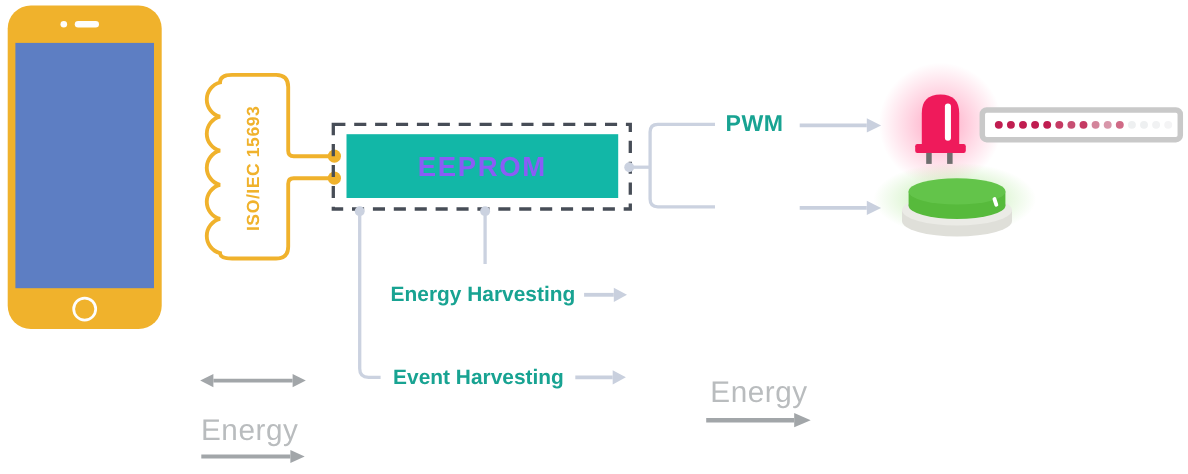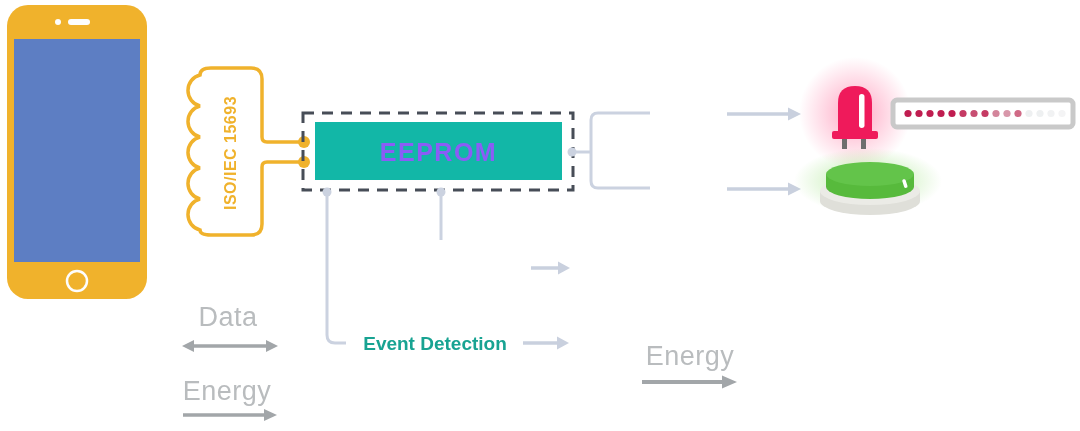--- a/index.html
+++ b/index.html
@@ -155,17 +155,18 @@
       <ellipse cx="870" cy="191" rx="50" ry="14" fill="#EBEBE6"></ellipse>
       <rect x="826" y="174" width="88" height="13" fill="#57BA3C"></rect>
       <ellipse cx="870" cy="187" rx="44" ry="12" fill="#57BA3C"></ellipse>
       <ellipse cx="870" cy="174" rx="44" ry="12" fill="#63C44A"></ellipse>
       <rect x="903" y="179" width="3.5" height="9" rx="1.75" fill="#ffffff" transform="rotate(-18 905 183)"></rect>
     </g>
   </svg>
 
   <div class="lbl iso-label">ISO/IEC 15693</div>
   <div class="lbl eeprom-label">EEPROM</div>
-  <div class="lbl feat-label ed-label">Event Detection</div>
-  <div class="lbl gray-label data-label">Data</div>
+  <div class="lbl port-label pwm-label">PWM</div>
+  <div class="lbl feat-label eh-label">Energy Harvesting</div>
+  <div class="lbl feat-label ed-label">Event Harvesting</div>
   <div class="lbl gray-label energy-left-label">Energy</div>
   <div class="lbl gray-label energy-right-label">Energy</div>
 </div>
 
 </body></html>

